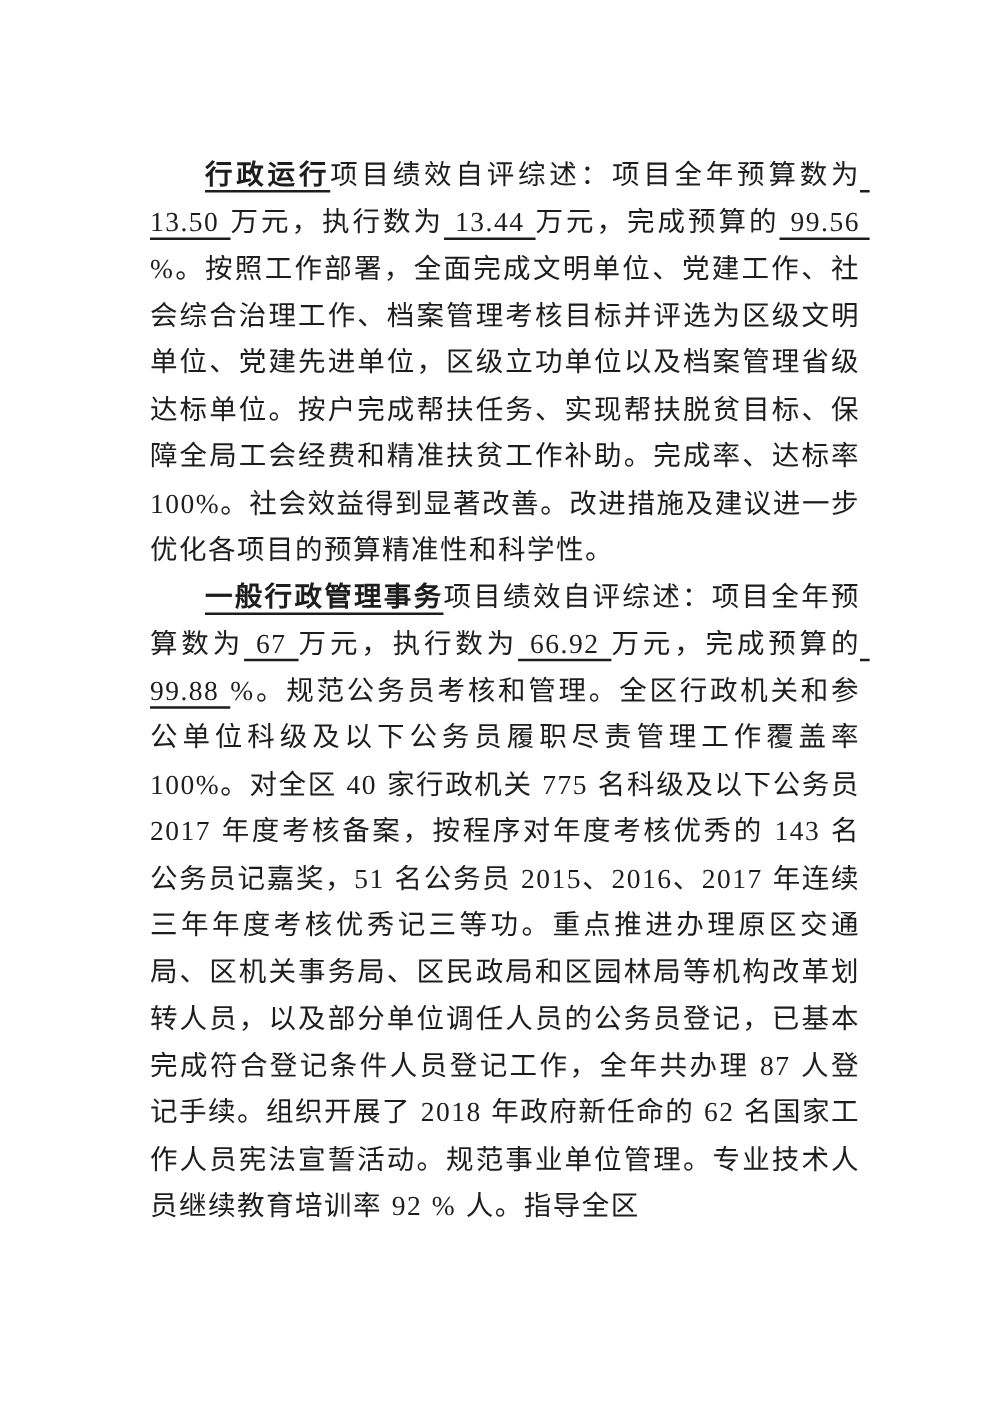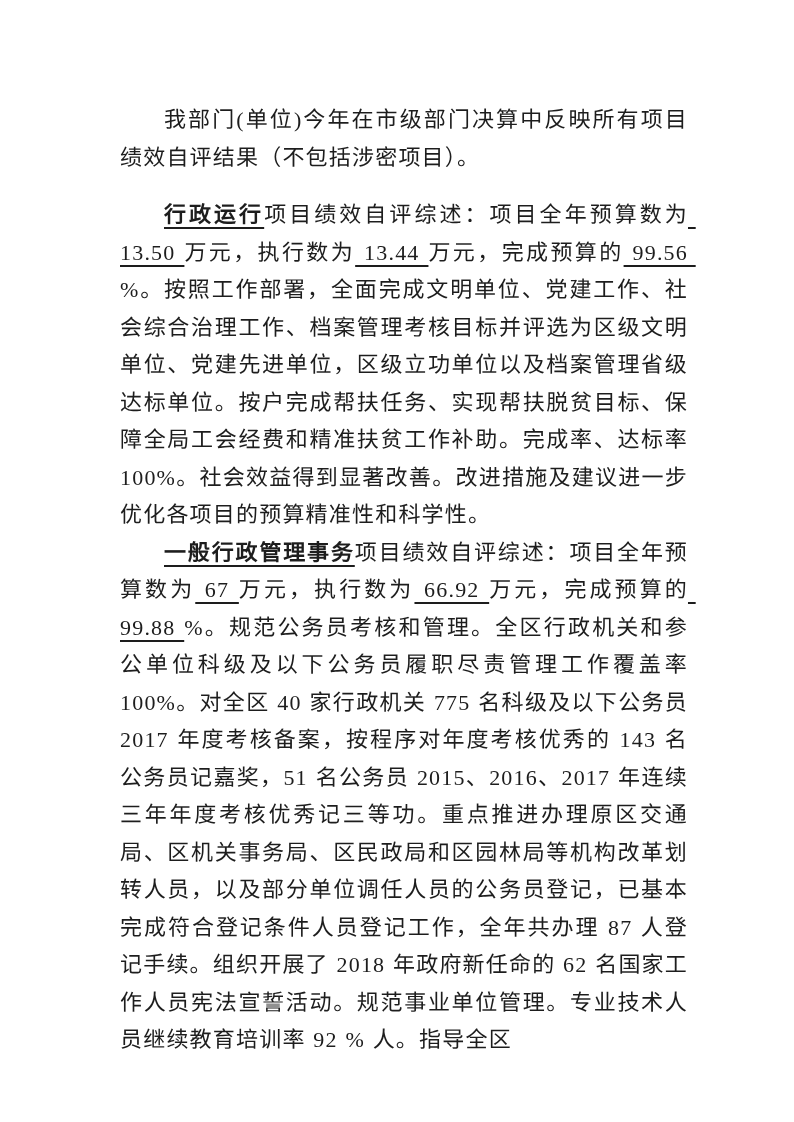--- a/index.html
+++ b/index.html
@@ -46,17 +46,16 @@
     text-decoration: underline;
     text-decoration-thickness: 1.5px;
     text-underline-offset: 5px;
   }
 </style>
 </head>
 <body>
 
 <div class="page" style="background: rgb(255, 255, 255); color: rgb(29, 29, 29);">
   <div class="content">
-    <p class="doc-para"><span class="run">我部门(单位)今年在市级部门决算中反映所有项目绩效自评结果（不包括涉密项目）。</span></p>
     <p class="doc-para gap-top"><span class="run run-bold run-underline">行政运行</span><span class="run">项目绩效自评综述：项目全年预算数为</span><span class="run run-underline"> 13.50 </span><span class="run">万元，执行数为</span><span class="run run-underline"> 13.44 </span><span class="run">万元，完成预算的</span><span class="run run-underline"> 99.56 </span><span class="run">%。按照工作部署，全面完成文明单位、党建工作、社会综合治理工作、档案管理考核目标并评选为区级文明单位、党建先进单位，区级立功单位以及档案管理省级达标单位。按户完成帮扶任务、实现帮扶脱贫目标、保障全局工会经费和精准扶贫工作补助。完成率、达标率 100%。社会效益得到显著改善。改进措施及建议进一步优化各项目的预算精准性和科学性。</span></p>
     <p class="doc-para"><span class="run run-bold run-underline">一般行政管理事务</span><span class="run">项目绩效自评综述：项目全年预算数为</span><span class="run run-underline"> 67 </span><span class="run">万元，执行数为</span><span class="run run-underline"> 66.92 </span><span class="run">万元，完成预算的</span><span class="run run-underline"> 99.88 </span><span class="run">%。规范公务员考核和管理。全区行政机关和参公单位科级及以下公务员履职尽责管理工作覆盖率 100%。对全区 40 家行政机关 775 名科级及以下公务员 2017 年度考核备案，按程序对年度考核优秀的 143 名公务员记嘉奖，51 名公务员 2015、2016、2017 年连续三年年度考核优秀记三等功。重点推进办理原区交通局、区机关事务局、区民政局和区园林局等机构改革划转人员，以及部分单位调任人员的公务员登记，已基本完成符合登记条件人员登记工作，全年共办理 87 人登记手续。组织开展了 2018 年政府新任命的 62 名国家工作人员宪法宣誓活动。规范事业单位管理。专业技术人员继续教育培训率 92 % 人。指导全区</span></p>
   </div>
 </div>
 
 </body></html>

